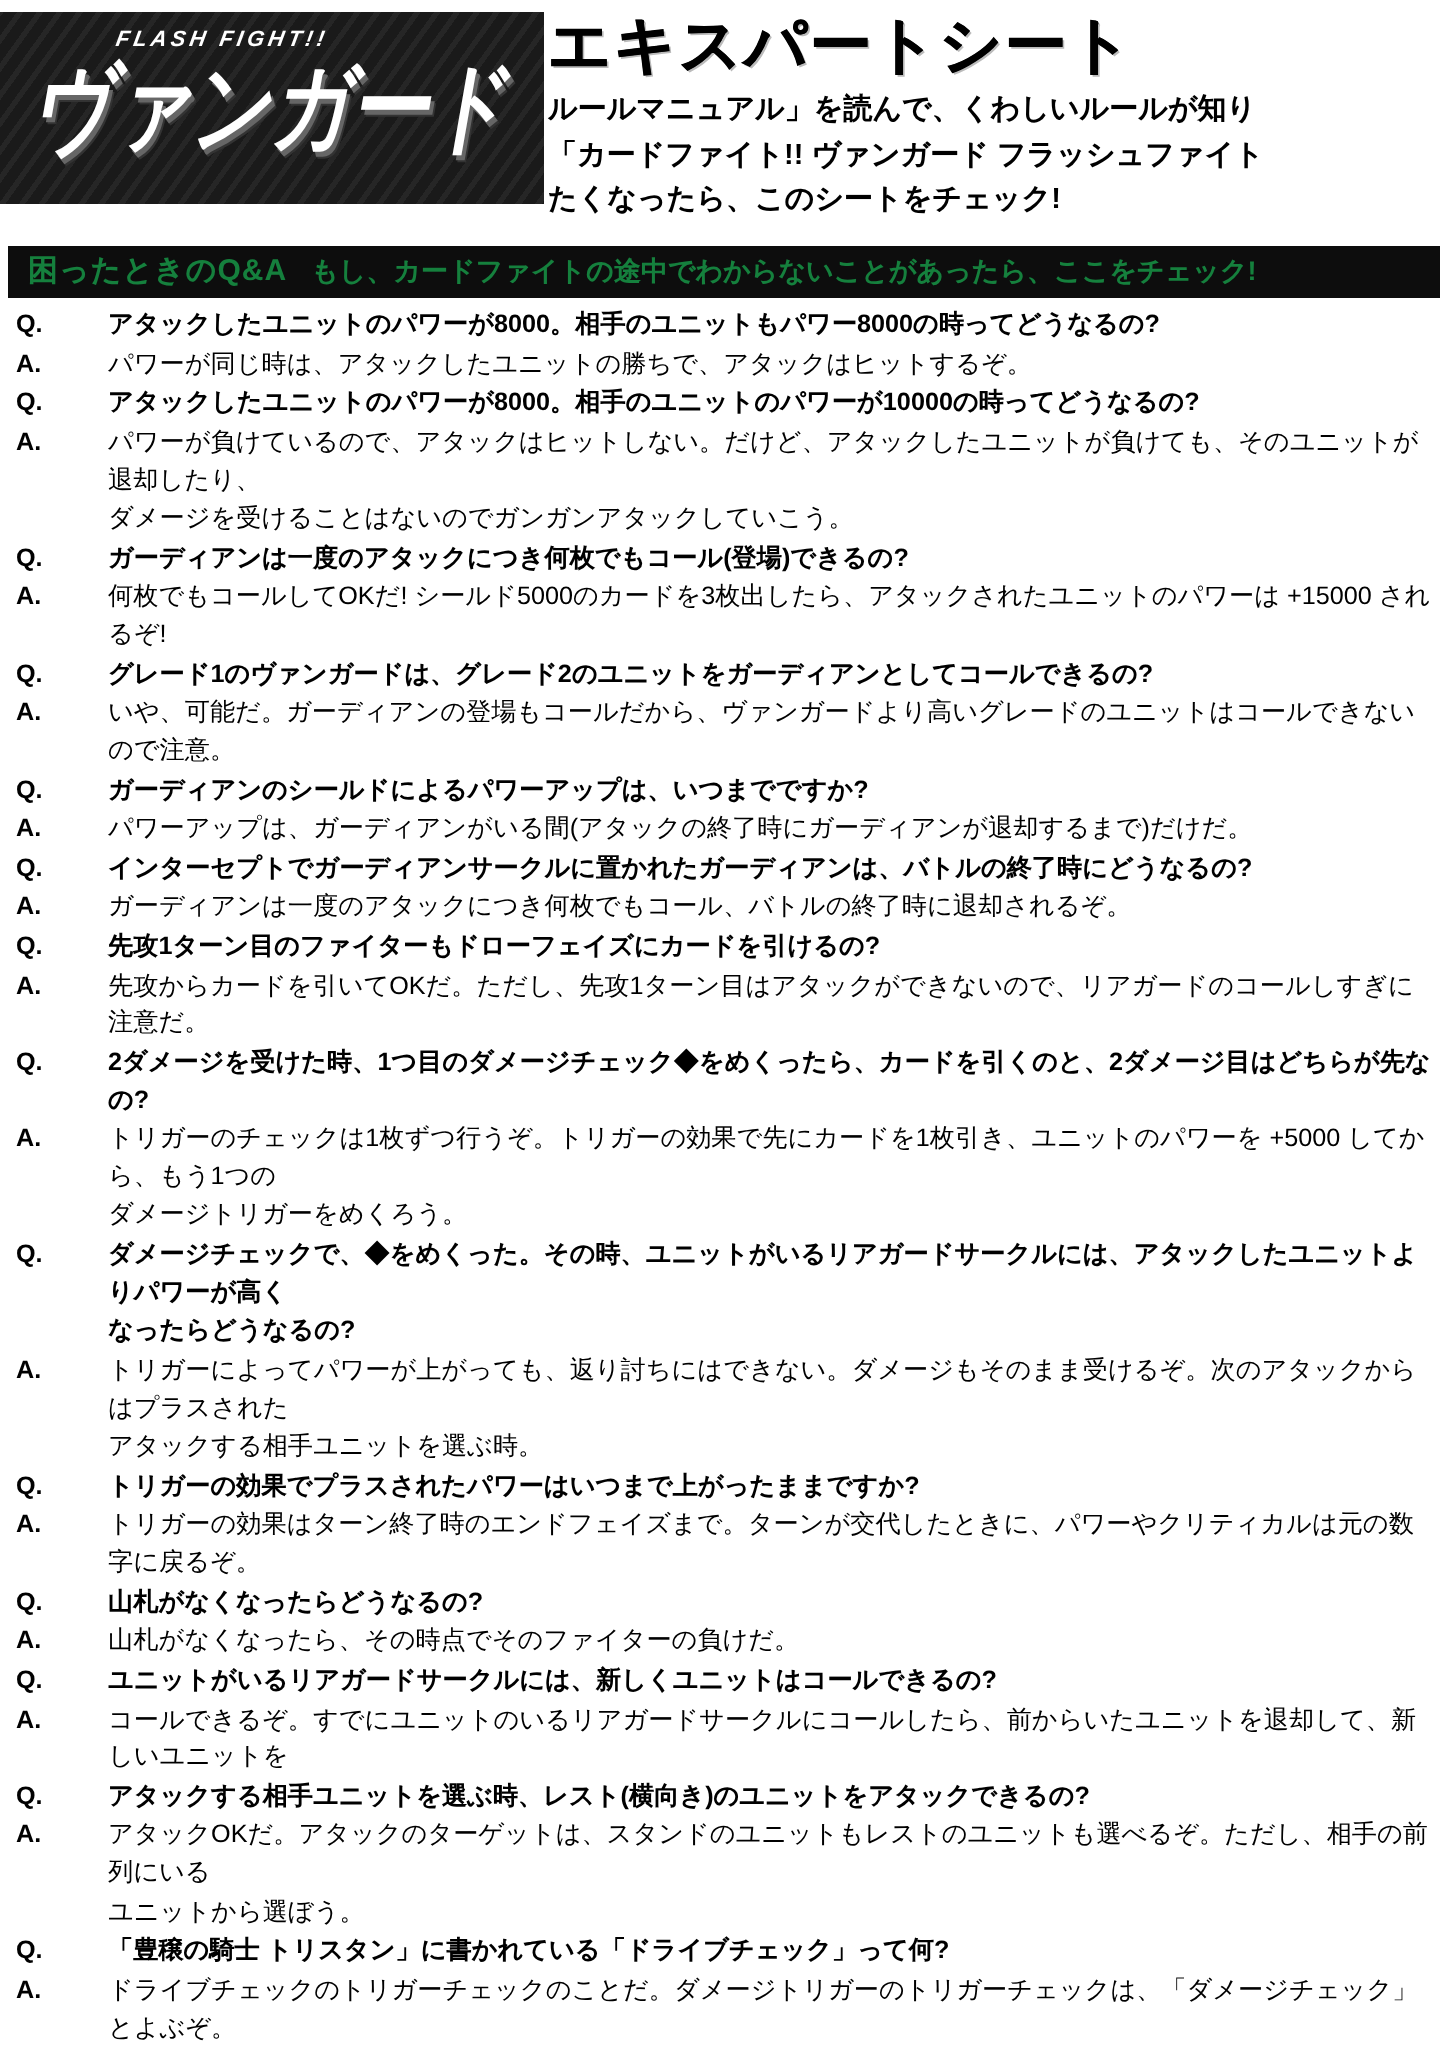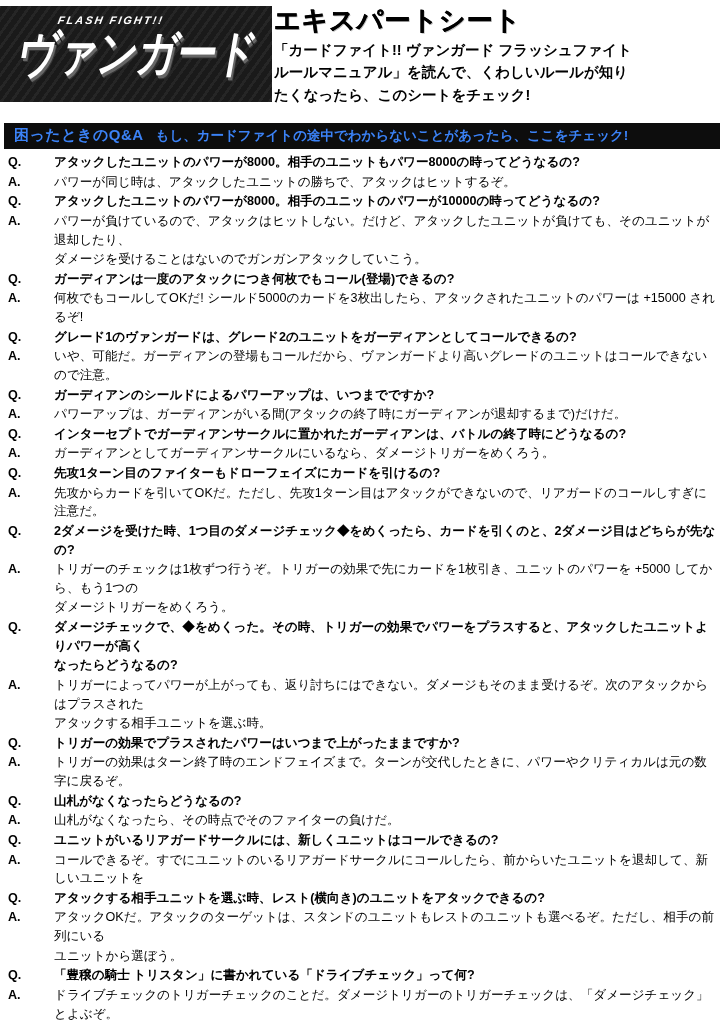--- a/index.html
+++ b/index.html
@@ -66,37 +66,37 @@
     letter-spacing: -1px;
     transform: skewX(-10deg) scaleY(1.25);
     text-shadow: 2px 2px 0 #666, 3px 3px 0 #333;
     white-space: nowrap;
   }
   .header-right {
     flex: 1;
     padding: 4px 10px 0 2px;
   }
   .sheet-title {
-    font-size: 26px;
+    font-size: 31px;
     font-weight: bold;
     letter-spacing: 1px;
     line-height: 1.1;
     margin: 2px 0 4px 0;
     -webkit-text-stroke: 0.4px #000;
     text-shadow: 1px 1px 0 #bbb;
   }
   .sheet-lead {
     font-size: 14.5px;
     line-height: 1.55;
     font-weight: bold;
   }
   
   .banner {
     background: #0d0d0d;
-    color: #3b82f6;
+    color: #15803d;
     display: flex;
     align-items: center;
     gap: 12px;
     padding: 3px 8px 4px 10px;
     margin: 5px 4px 4px 4px;
     font-weight: bold;
   }
   .banner .b-label {
     font-size: 15px;
     letter-spacing: 0.5px;
@@ -143,22 +143,22 @@
 
   <div class="header">
     <div class="logo-box">
       <div class="logo-skew2"></div>
       <div class="logo-top">FLASH FIGHT!!</div>
       <div class="logo-main">ヴァンガード</div>
     </div>
     <div class="header-right">
       <div class="sheet-title">エキスパートシート</div>
       <div class="sheet-lead">
+        <div>ルールマニュアル」を読んで、くわしいルールが知り</div>
         <div>「カードファイト!! ヴァンガード フラッシュファイト</div>
-        <div>ルールマニュアル」を読んで、くわしいルールが知り</div>
         <div>たくなったら、このシートをチェック!</div>
       </div>
     </div>
   </div>
 
   <div class="banner">
     <span class="b-label">困ったときのQ&amp;A</span>
     <span class="b-sub">もし、カードファイトの途中でわからないことがあったら、ここをチェック!</span>
   </div>
 
@@ -206,21 +206,21 @@
     <div class="qa-item">
         <span class="qa-mark">A.</span>
         <span class="qa-text">パワーアップは、ガーディアンがいる間(アタックの終了時にガーディアンが退却するまで)だけだ。</span>
       </div>
     <div class="qa-item">
         <span class="qa-mark">Q.</span>
         <span class="qa-text bold">インターセプトでガーディアンサークルに置かれたガーディアンは、バトルの終了時にどうなるの?</span>
       </div>
     <div class="qa-item">
         <span class="qa-mark">A.</span>
-        <span class="qa-text">ガーディアンとしてガーディアンサークルにいるなら、ダメージトリガーをめくろう。</span>
+        <span class="qa-text">ガーディアンは一度のアタックにつき何枚でもコール、バトルの終了時に退却されるぞ。</span>
       </div>
     <div class="qa-item">
         <span class="qa-mark">Q.</span>
         <span class="qa-text bold">先攻1ターン目のファイターもドローフェイズにカードを引けるの?</span>
       </div>
     <div class="qa-item">
         <span class="qa-mark">A.</span>
         <span class="qa-text">先攻からカードを引いてOKだ。ただし、先攻1ターン目はアタックができないので、リアガードのコールしすぎに注意だ。</span>
       </div>
     <div class="qa-item">
@@ -230,21 +230,21 @@
     <div class="qa-item">
         <span class="qa-mark">A.</span>
         <span class="qa-text">トリガーのチェックは1枚ずつ行うぞ。トリガーの効果で先にカードを1枚引き、ユニットのパワーを +5000 してから、もう1つの</span>
       </div>
     <div class="qa-item">
         <span class="qa-mark"></span>
         <span class="qa-text">ダメージトリガーをめくろう。</span>
       </div>
     <div class="qa-item">
         <span class="qa-mark">Q.</span>
-        <span class="qa-text bold">ダメージチェックで、◆をめくった。その時、トリガーの効果でパワーをプラスすると、アタックしたユニットよりパワーが高く</span>
+        <span class="qa-text bold">ダメージチェックで、◆をめくった。その時、ユニットがいるリアガードサークルには、アタックしたユニットよりパワーが高く</span>
       </div>
     <div class="qa-item">
         <span class="qa-mark"></span>
         <span class="qa-text bold">なったらどうなるの?</span>
       </div>
     <div class="qa-item">
         <span class="qa-mark">A.</span>
         <span class="qa-text">トリガーによってパワーが上がっても、返り討ちにはできない。ダメージもそのまま受けるぞ。次のアタックからはプラスされた</span>
       </div>
     <div class="qa-item">

